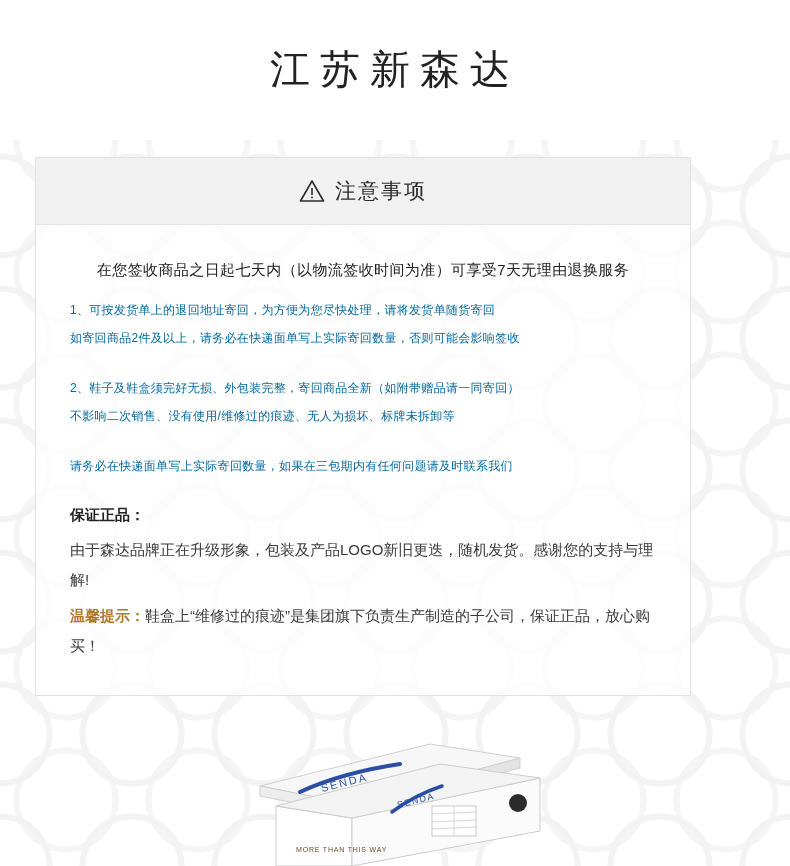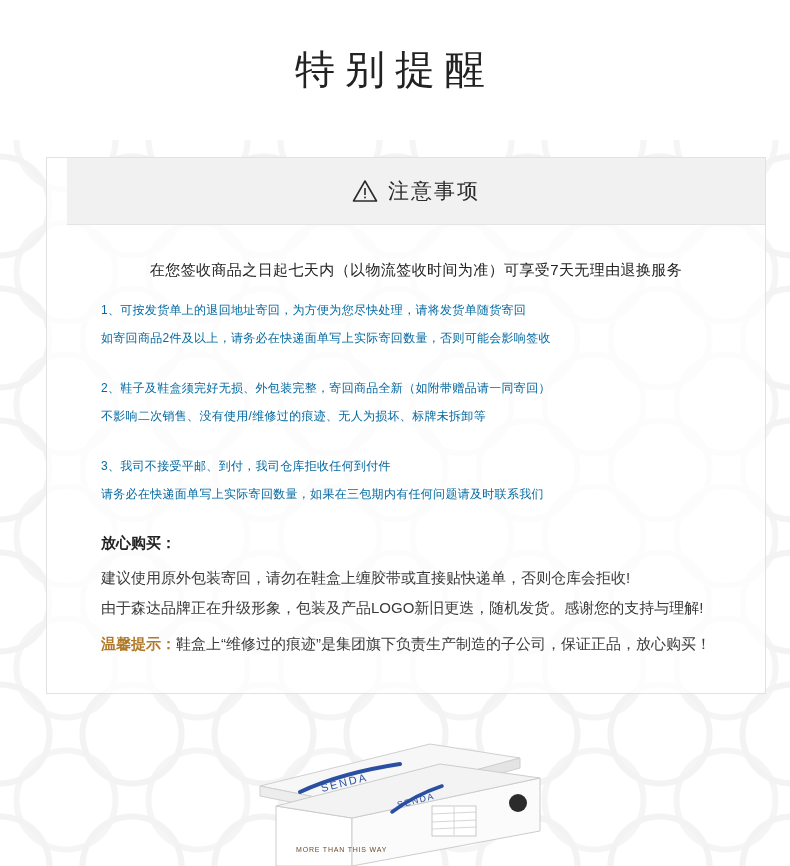--- a/index.html
+++ b/index.html
@@ -47,26 +47,25 @@
     font-size: 40px;
     letter-spacing: 10px;
     color: #222222;
     padding-top: 42px;
     font-weight: normal;
     margin: 0;
   }
 
   .card {
     position: relative;
-    margin: 60px 35px 0 46px;
-    width: 720px;
+    margin: 60px 35px 0 35px;
+    width: 656px;
     box-sizing: border-box;
     border: 1px solid #e2e2e2;
     background: rgba(255,255,255,0.72);
-    padding-left: 20px;
   }
 
   .card-header {
     height: 66px;
     background: #f1f1f1;
     border-bottom: 1px solid #e4e4e4;
     display: flex;
     align-items: center;
     justify-content: center;
     gap: 10px;
@@ -149,21 +148,21 @@
     height: 200px;
   }
 </style>
 </head>
 <body>
 
 <div class="page">
 
   <div class="pattern-bg"></div>
 
-  <h1 class="page-title">特别提醒</h1>
+  <h1 class="page-title">江苏新森达</h1>
 
   <div class="card">
 
     <div class="card-header">
       <span class="warn-icon">
         <svg width="26" height="24" viewBox="0 0 26 24" aria-hidden="true">
           <path d="M13 2 L24.5 22 L1.5 22 Z" fill="none" stroke="#2b2b2b" stroke-width="1.6" stroke-linejoin="round"></path>
           <rect x="12.2" y="9" width="1.6" height="7" fill="#2b2b2b"></rect>
           <rect x="12.2" y="17.6" width="1.6" height="1.8" fill="#2b2b2b"></rect>
         </svg>
@@ -179,27 +178,25 @@
         <div class="clause-line">1、可按发货单上的退回地址寄回，为方便为您尽快处理，请将发货单随货寄回</div>
         <div class="clause-line indent">如寄回商品2件及以上，请务必在快递面单写上实际寄回数量，否则可能会影响签收</div>
       </div>
 
       <div class="clause">
         <div class="clause-line">2、鞋子及鞋盒须完好无损、外包装完整，寄回商品全新（如附带赠品请一同寄回）</div>
         <div class="clause-line indent">不影响二次销售、没有使用/维修过的痕迹、无人为损坏、标牌未拆卸等</div>
       </div>
 
       <div class="clause">
-        <div class="clause-line">3、我司不接受平邮、到付，我司仓库拒收任何到付件</div>
         <div class="clause-line indent">请务必在快递面单写上实际寄回数量，如果在三包期内有任何问题请及时联系我们</div>
       </div>
 
       <div class="notice-block">
-        <div class="notice-title">放心购买：</div>
-        <div class="notice-line">建议使用原外包装寄回，请勿在鞋盒上缠胶带或直接贴快递单，否则仓库会拒收!</div>
+        <div class="notice-title">保证正品：</div>
         <div class="notice-line">由于森达品牌正在升级形象，包装及产品LOGO新旧更迭，随机发货。感谢您的支持与理解!</div>
         <div class="tip-line">
           <span class="tip-label">温馨提示：</span><span>鞋盒上“维修过的痕迹”是集团旗下负责生产制造的子公司，保证正品，放心购买！</span>
         </div>
       </div>
 
     </div>
   </div>
 
   <div class="illustration">

